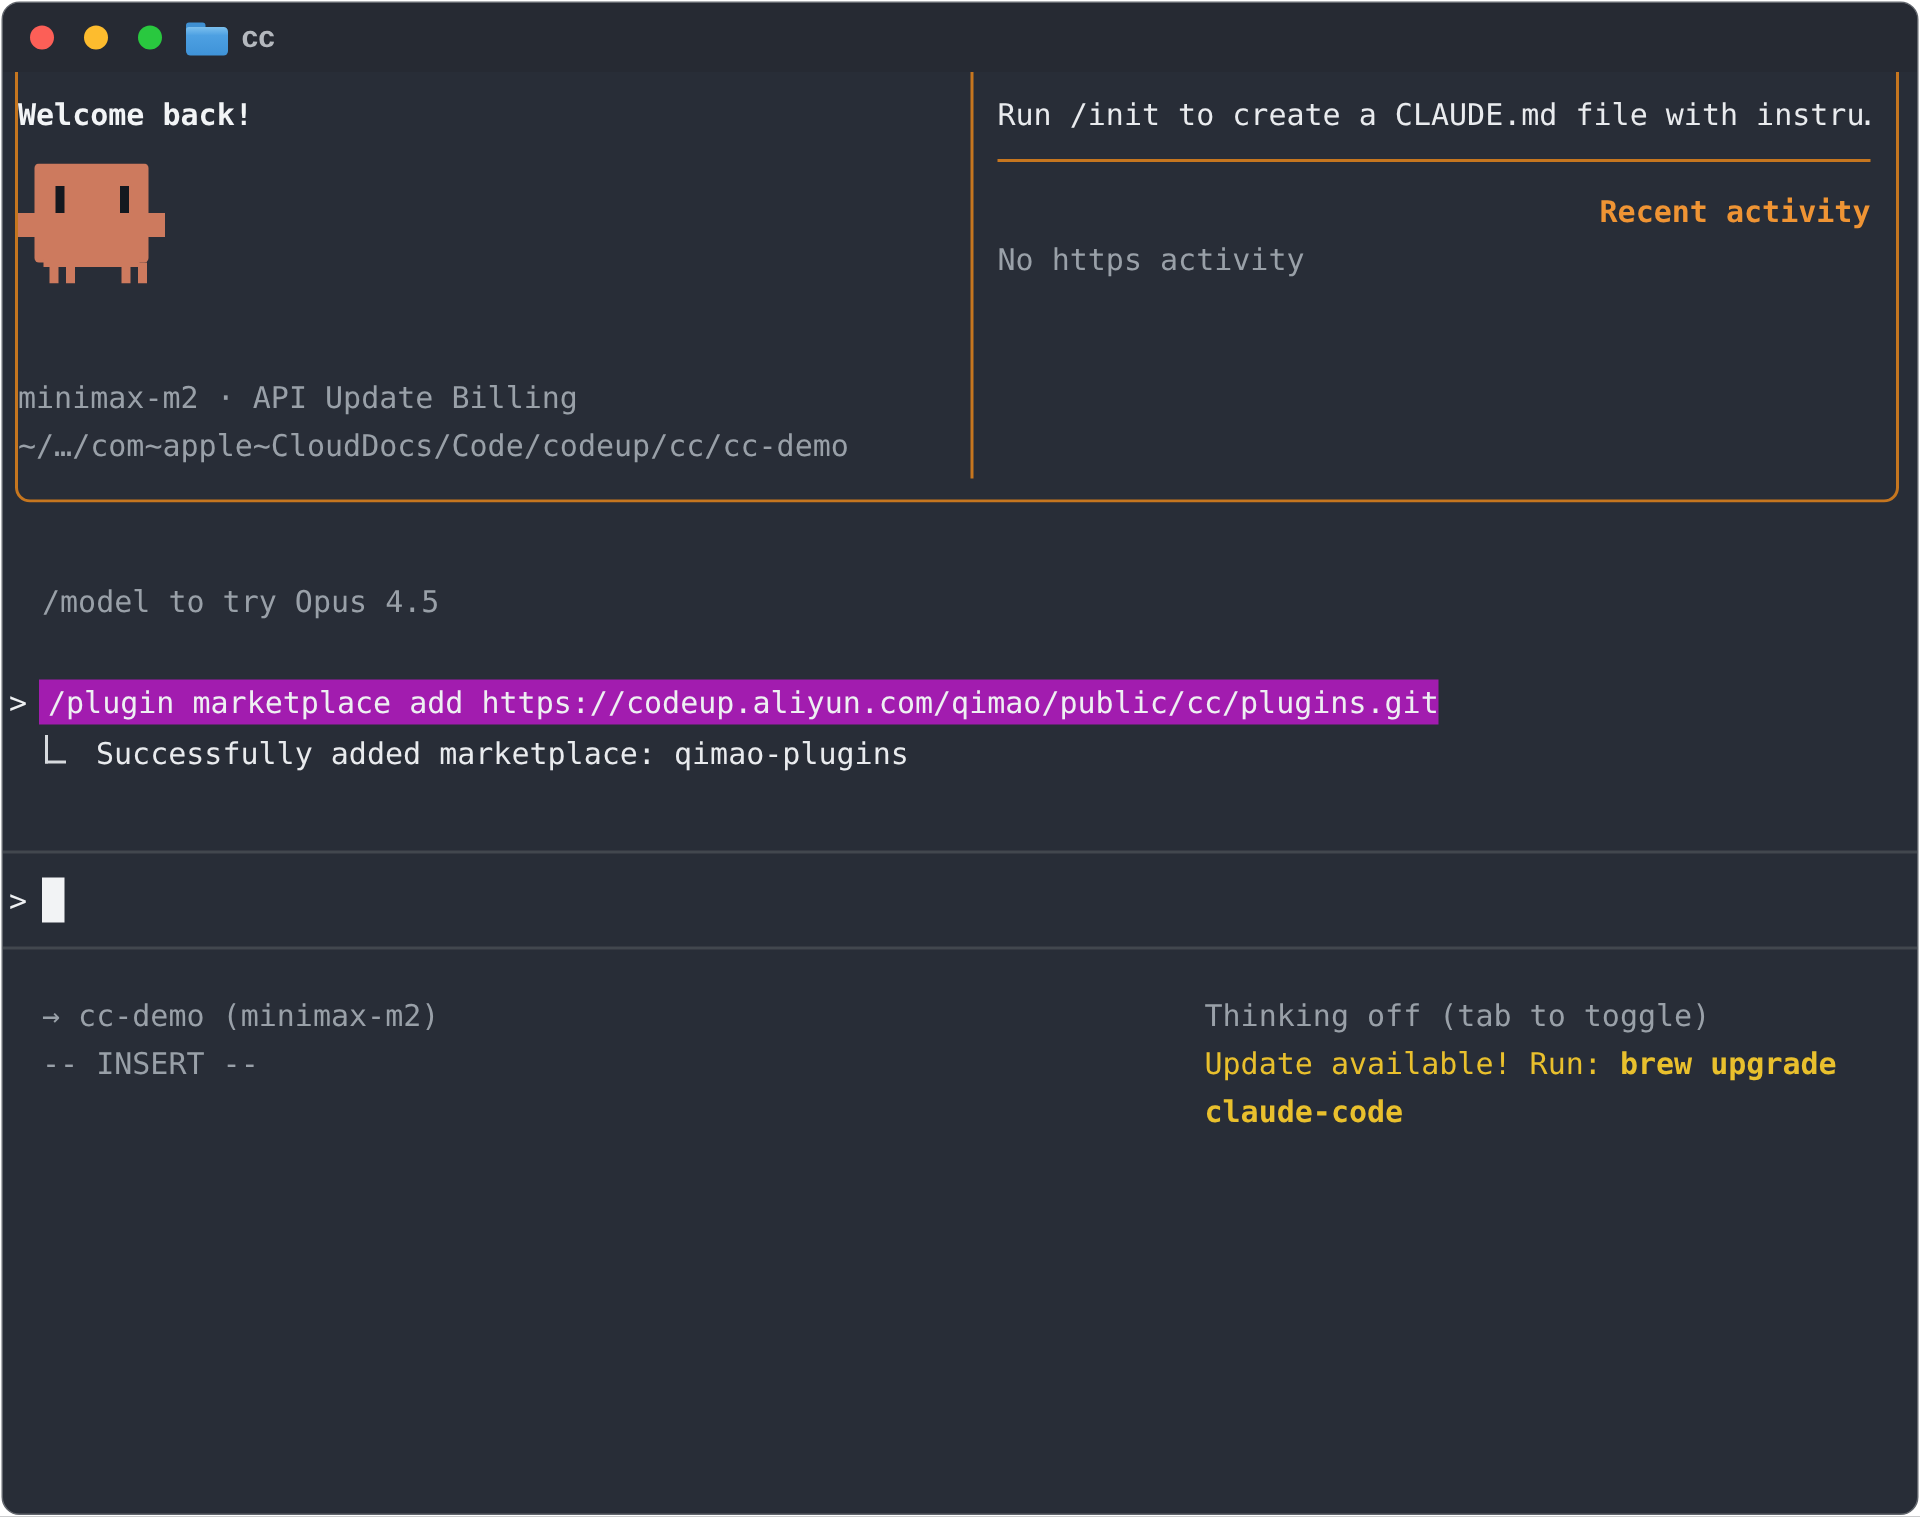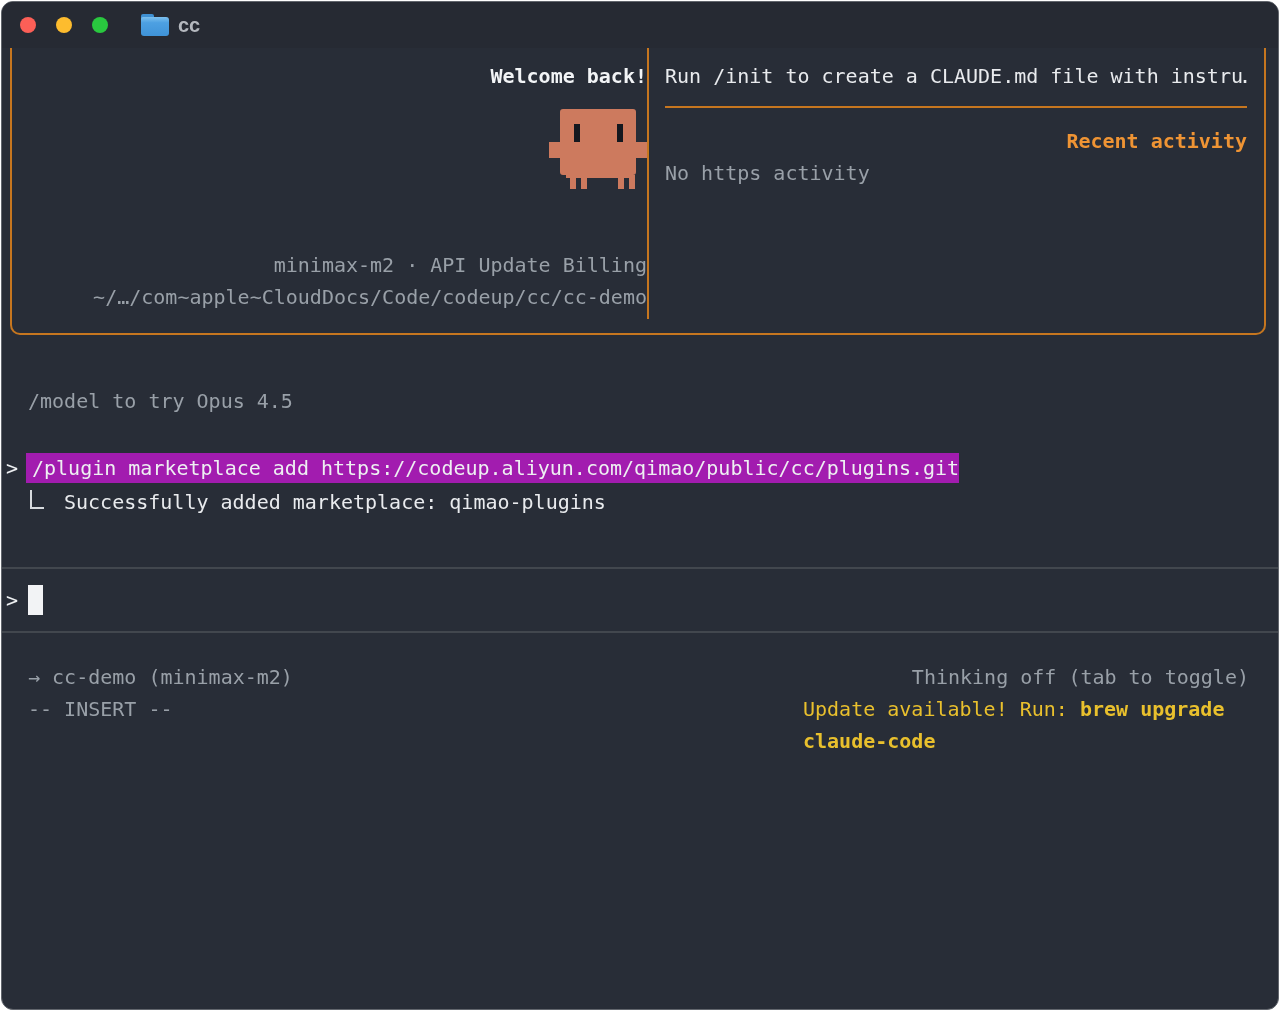--- a/index.html
+++ b/index.html
@@ -24,21 +24,21 @@
     height: 46px;
     background: #262a33;
     display: flex; align-items: center;
     padding-left: 18px;
   }
   .lights { display: flex; gap: 20px; align-items: center; }
   .light { width: 16px; height: 16px; border-radius: 50%; border: none; padding: 0; cursor: default; }
   .light.red    { background: #fc5f57; }
   .light.yellow { background: #fdbc2e; }
   .light.green  { background: #29c83f; }
-  .title-group { display: flex; align-items: flex-start; margin-left: 21px; gap: 9px; padding-left: 12px; }
+  .title-group { display: flex; align-items: flex-end; margin-left: 4px; gap: 9px; padding-left: 12px; }
   .folder { width: 28px; height: 22px; position: relative; }
   .folder .tab {
     position: absolute; top: 0; left: 0;
     width: 13px; height: 7px;
     background: #3f90d2; border-radius: 2px 2px 0 0;
   }
   .folder .body {
     position: absolute; top: 3px; left: 0;
     width: 28px; height: 19px;
     background: linear-gradient(#7cc0ee, #4da0e2 30%, #3f93d8);
@@ -52,21 +52,21 @@
   .welcome-box {
     height: 287px;
     margin: 0 12px 0 8px;
     border: 2px solid #c6761f;
     border-top: none;
     border-radius: 0 0 10px 10px;
     display: flex;
   }
   .pane-left {
     width: 635px;
-    text-align: right;
+    text-align: left;
     padding-top: 12px;
     line-height: 32px;
   }
   .welcome-heading { font-weight: bold; color: #f2f4f6; }
   .mascot-wrap { margin-top: 17px; }
   .pane-divider {
     width: 2px;
     background: #c6761f;
     margin-bottom: 14px;
   }
@@ -122,21 +122,21 @@
     display: flex; justify-content: space-between;
     line-height: 32px;
   }
   .pre { white-space: pre-wrap; }
   .mode-row { display: flex; }
   .wrapblock { width: 480px; white-space: pre-wrap; }
   .red { color: #ee6473; }
   .yellow { color: #e9c02d; }
   .bold { font-weight: bold; }
   .status-right { width: 446px; }
-  .thinking-line { text-align: right; color: #99a0a8; }
+  .thinking-line { text-align: left; color: #99a0a8; }
   .update-block { text-align: left; white-space: pre-wrap; }
 </style>
 </head>
 <body>
 
 <div class="window">
 
   <div class="titlebar">
     <div class="lights">
       <button class="light red"></button>

